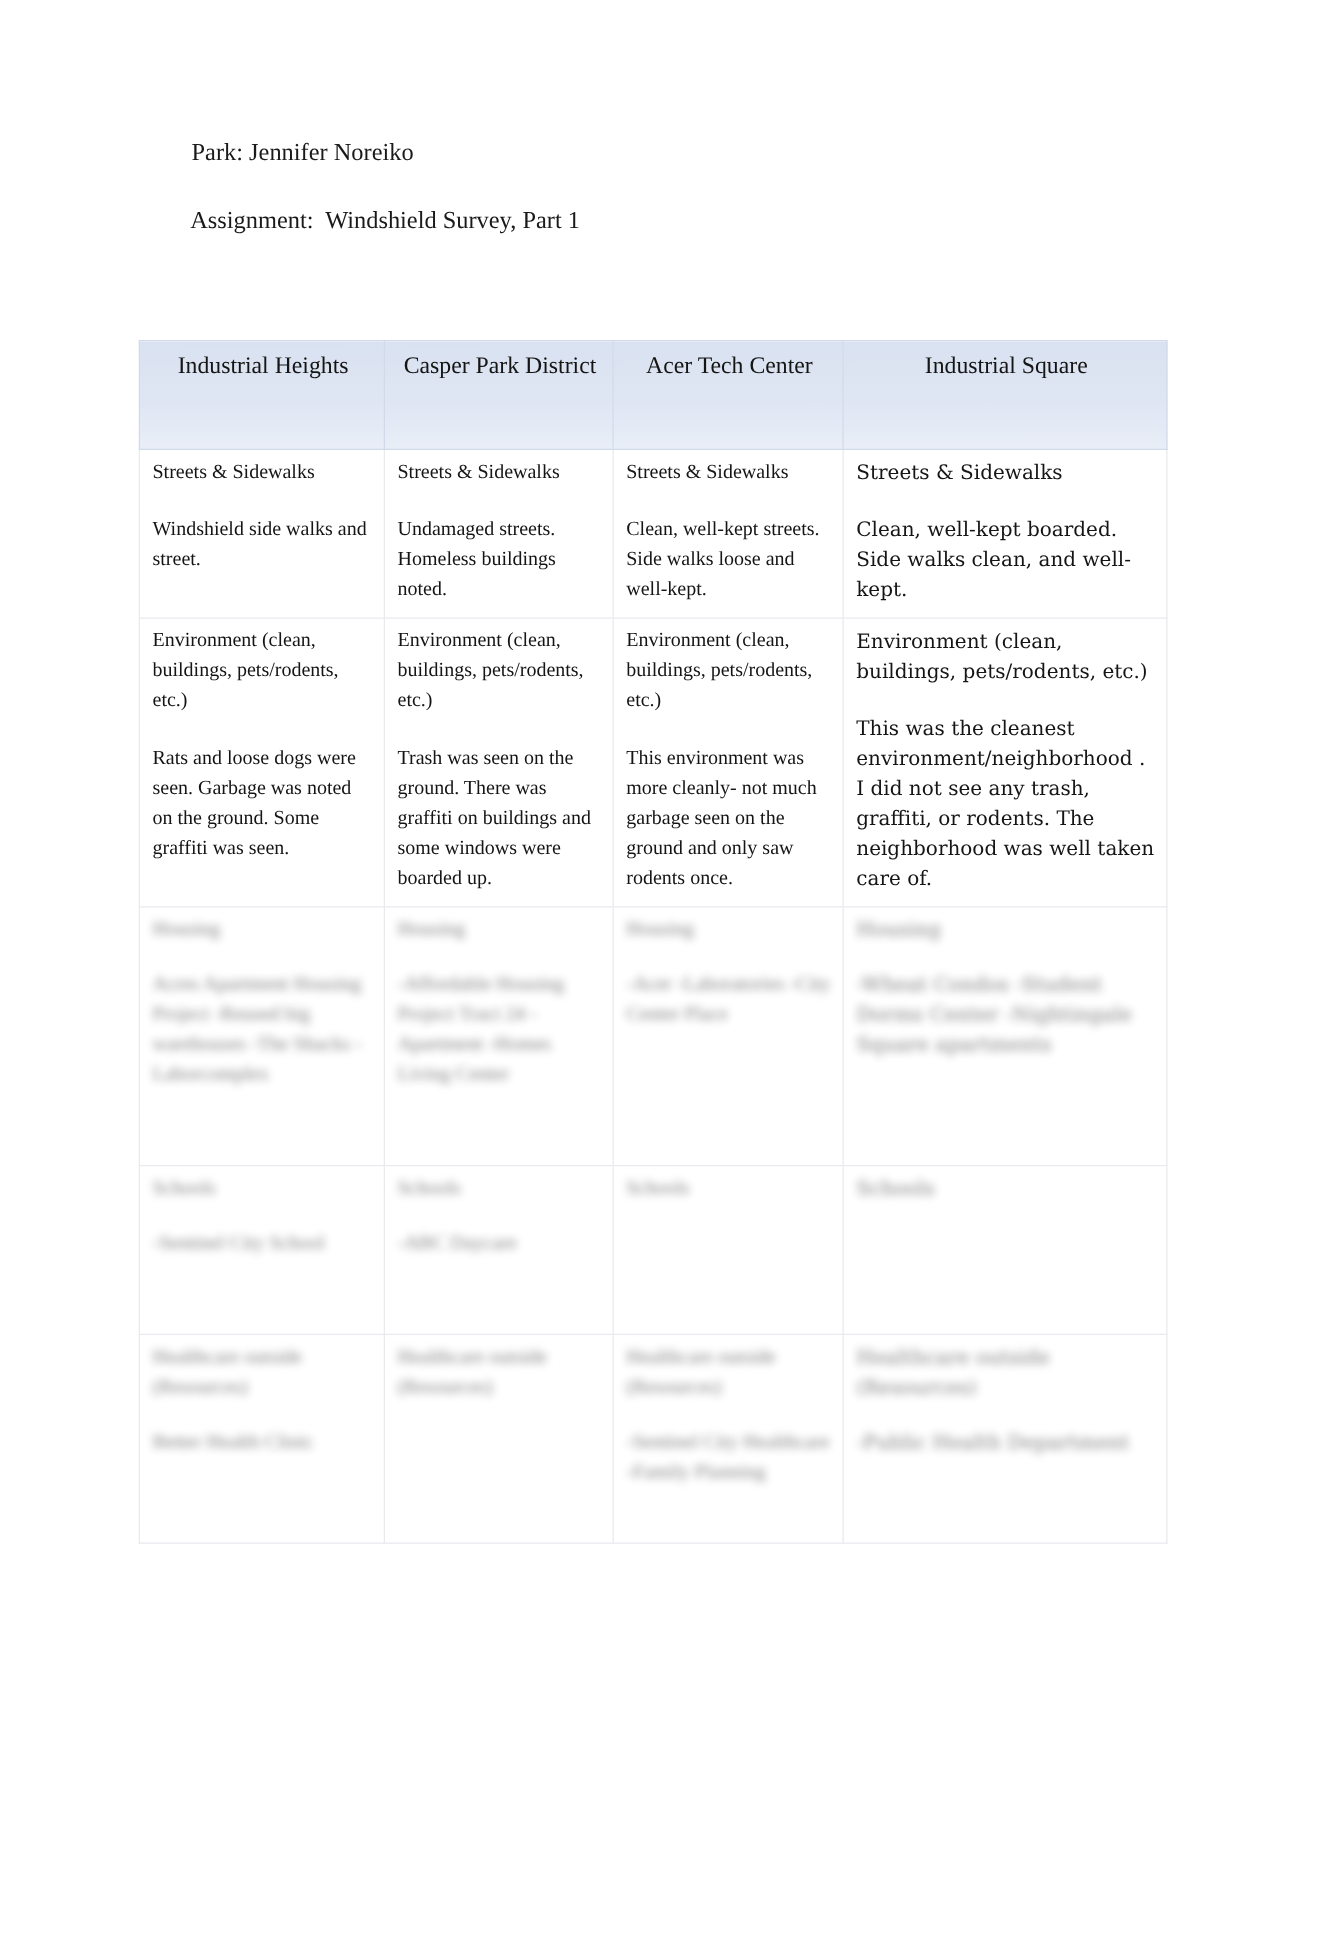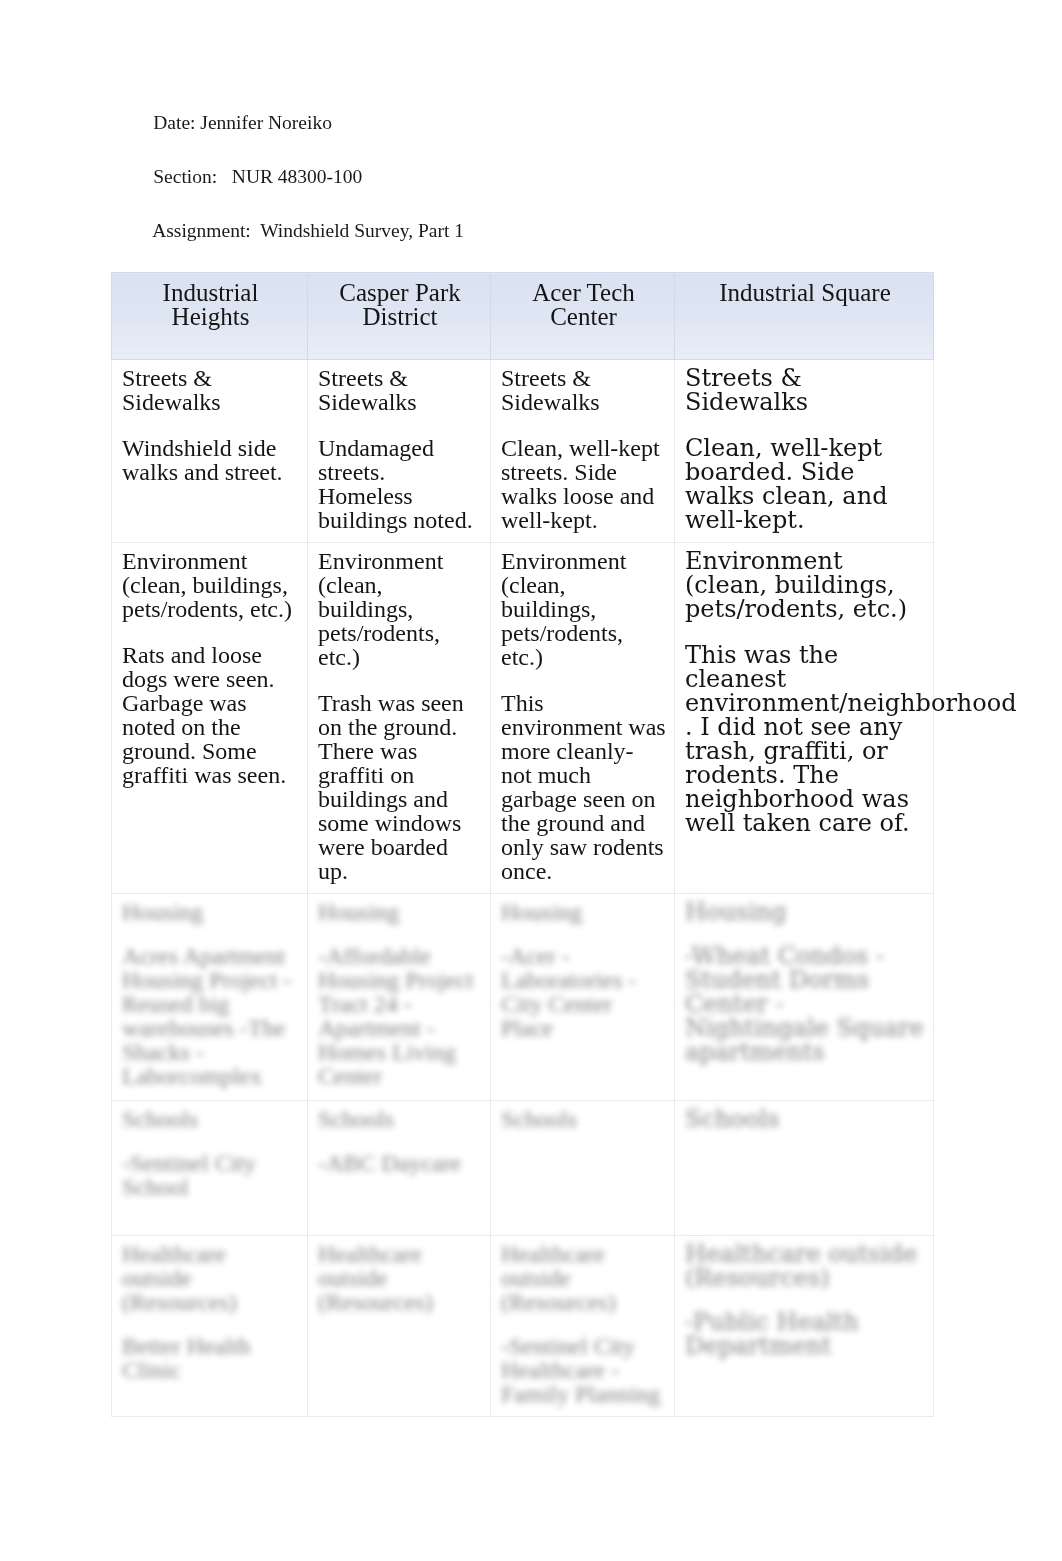--- a/index.html
+++ b/index.html
@@ -70,33 +70,33 @@
   .survey-table col.c1 { width: 196px; }
   .survey-table col.c2 { width: 183px; }
   .survey-table col.c3 { width: 184px; }
   .survey-table col.c4 { width: 259px; }
 
   .survey-table th,
   .survey-table td {
     border: 1px solid #e4e6ea;
     vertical-align: top;
     padding: 6px 8px 10px 10px;
-    font-size: 24px;
+    font-size: 16px;
     line-height: 24px;
     color: #151515;
   }
 
   .survey-table thead th {
     background: linear-gradient(to bottom, #d9e2f1 0%, #dfe6f3 55%, #e9eef7 100%);
     text-align: center;
     font-weight: normal;
     height: 68px;
     padding-top: 8px;
     border-color: #d2daea;
-    font-size: 25px;
+    font-size: 19px;
   }
 
   .cell-title {
     display: block;
     margin-bottom: 4px;
   }
   .cell-body {
     display: block;
     margin-top: 22px;
   }
@@ -128,28 +128,24 @@
 </style>
 </head>
 <body>
 
 <div class="page">
 
   <div class="header-block">
 
     <div class="header-line">
       <span class="smudge" style="width:390px;left:100px;"></span>
-      <span class="lbl">Date:</span><span> </span><span class="val">Jennifer Noreiko</span>
+      <span class="lbl">Park:</span><span> </span><span class="val">Jennifer Noreiko</span>
     </div>
 
 
-    <div class="header-line">
-      <span class="smudge" style="width:380px;left:110px;"></span>
-      <span class="lbl">Section:</span><span>   </span><span class="val">NUR 48300-100</span>
-    </div>
 
     <div class="header-line">
       <span class="smudge" style="width:300px;left:200px;"></span>
       <span class="lbl">Assignment:</span><span>  </span><span class="val">Windshield Survey, Part 1</span>
     </div>
 
   </div>
 
   <table class="survey-table">
     <colgroup>

